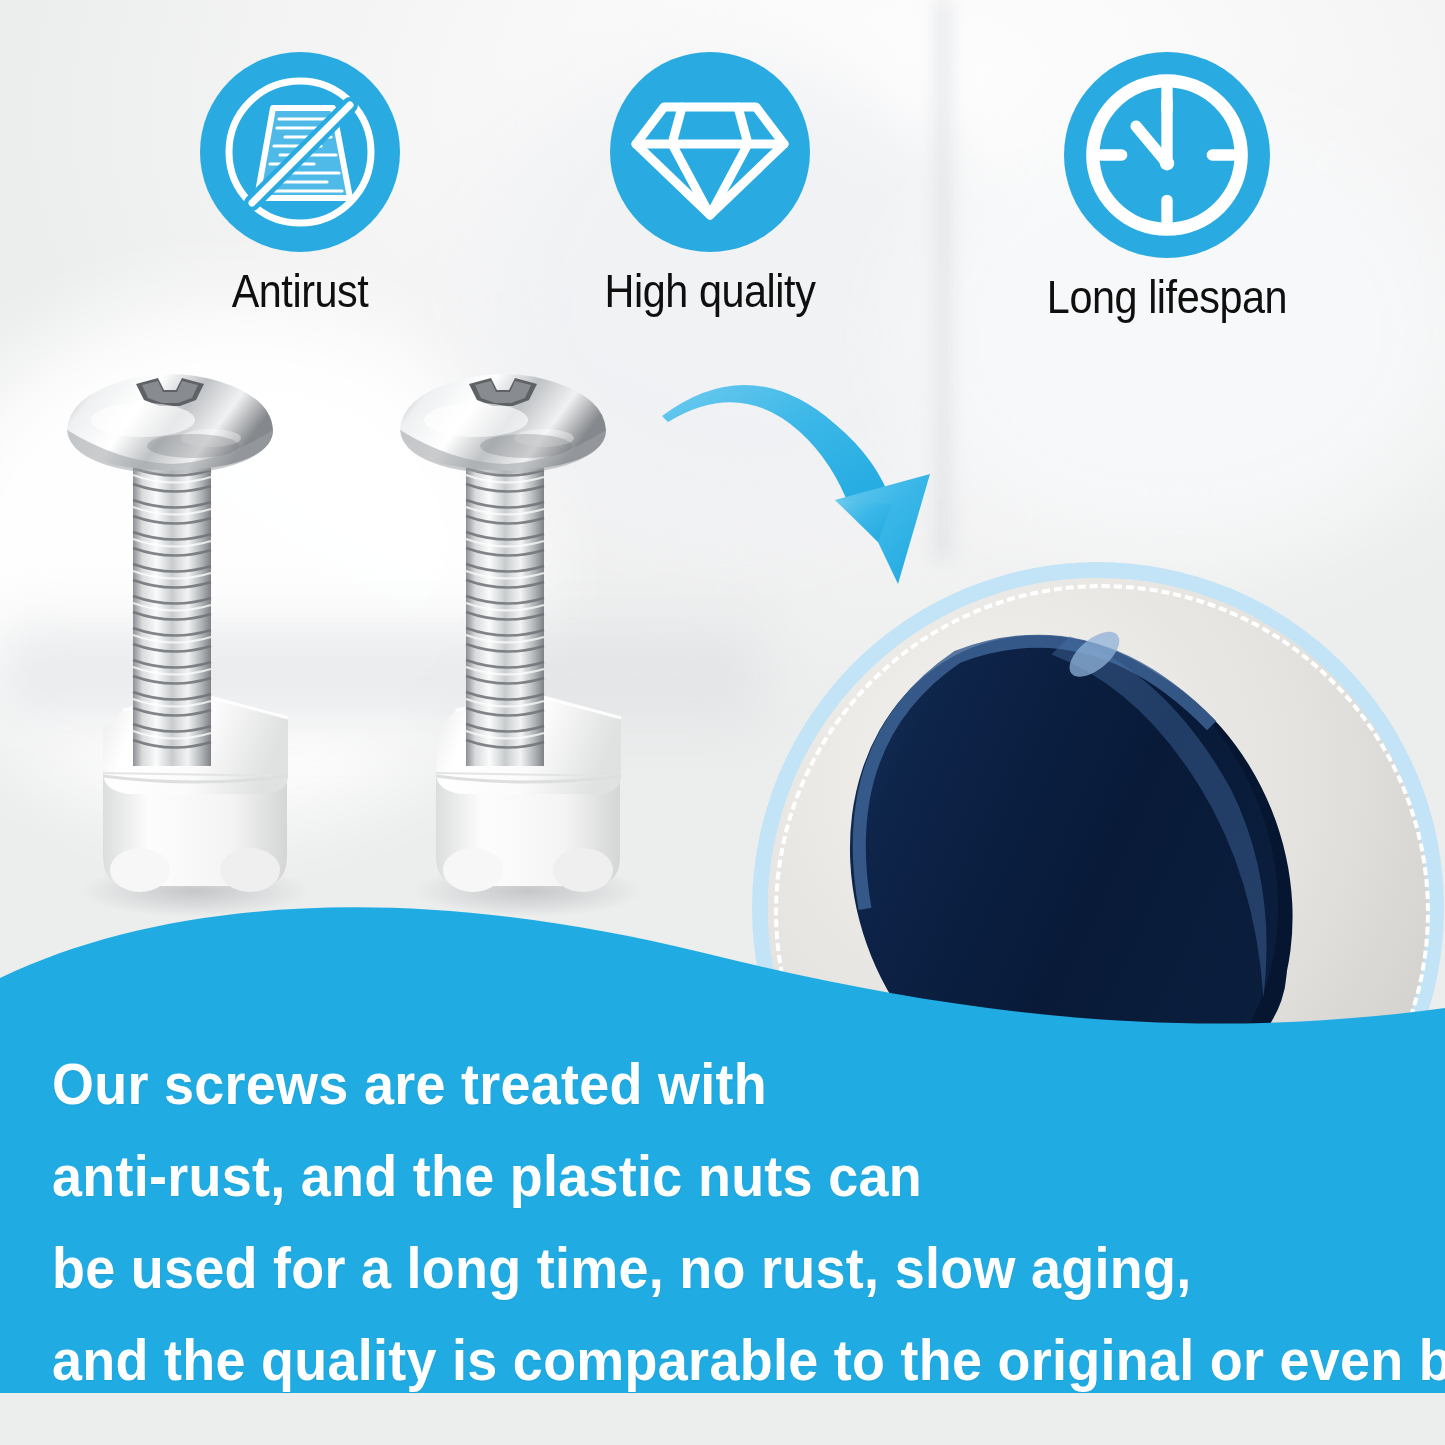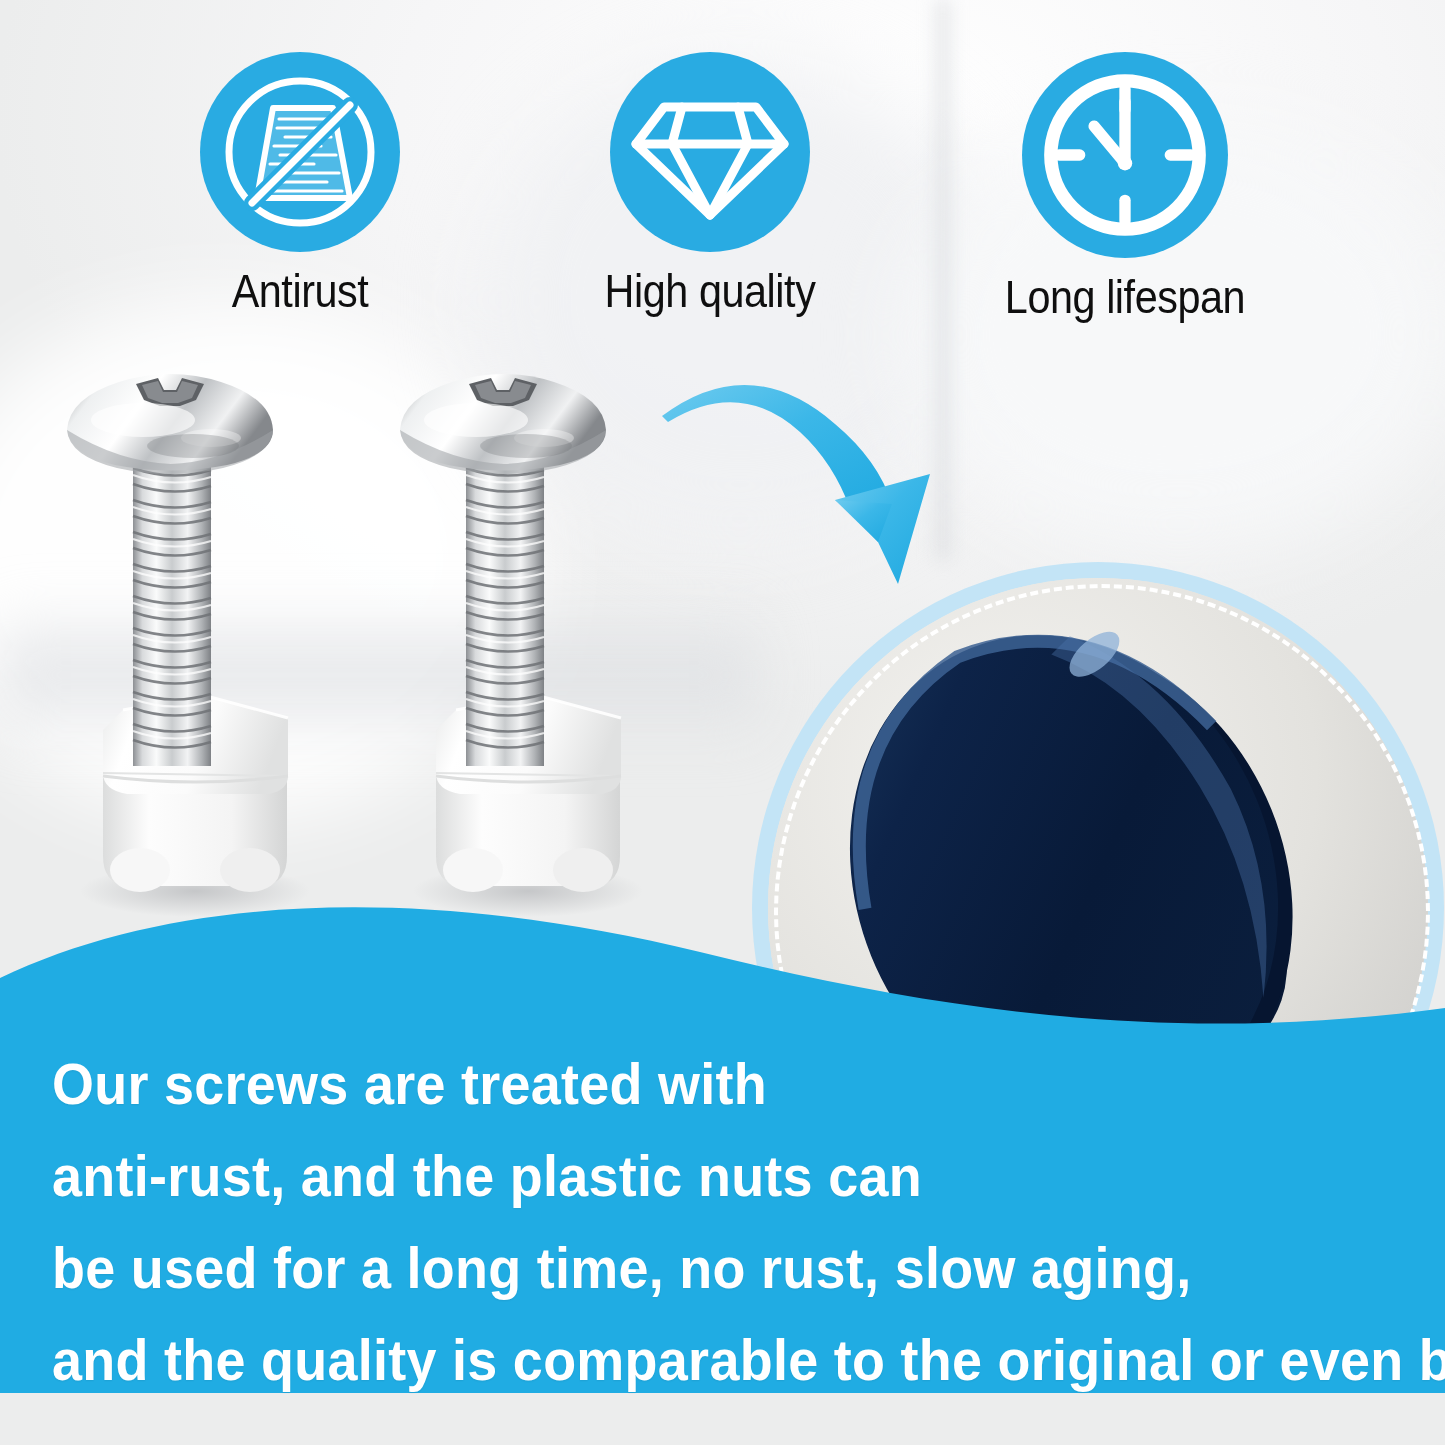--- a/index.html
+++ b/index.html
@@ -25,21 +25,21 @@
     filter:blur(26px);}
   .bg-vert{position:absolute;left:935px;top:0;width:16px;height:560px;
     background:linear-gradient(90deg,rgba(216,218,221,0),rgba(209,212,216,.9),rgba(216,218,221,0));
     filter:blur(9px);}
 
   
   .features{position:absolute;left:0;top:52px;width:1445px;height:290px;}
   .feature{position:absolute;text-align:center;}
   .f1{left:155px;top:0;width:290px;}
   .f2{left:565px;top:0;width:290px;}
-  .f3{left:975px;top:0;width:300px;text-align:center;}
+  .f3{left:1017px;top:0;width:300px;text-align:center;}
   .badge{
     width:200px;height:200px;border-radius:50%;
     background:#29ABE2;margin:0 auto;position:relative;
   }
   .f3 .badge{width:206px;height:206px;}
   .badge svg{position:absolute;left:0;top:0;width:100%;height:100%;}
   .feat-label{
     margin-top:14px;color:#0f0f0f;font-size:47px;line-height:1.05;
     font-family:"Liberation Sans Narrow","Liberation Sans",sans-serif;
     letter-spacing:-.5px;white-space:nowrap;

